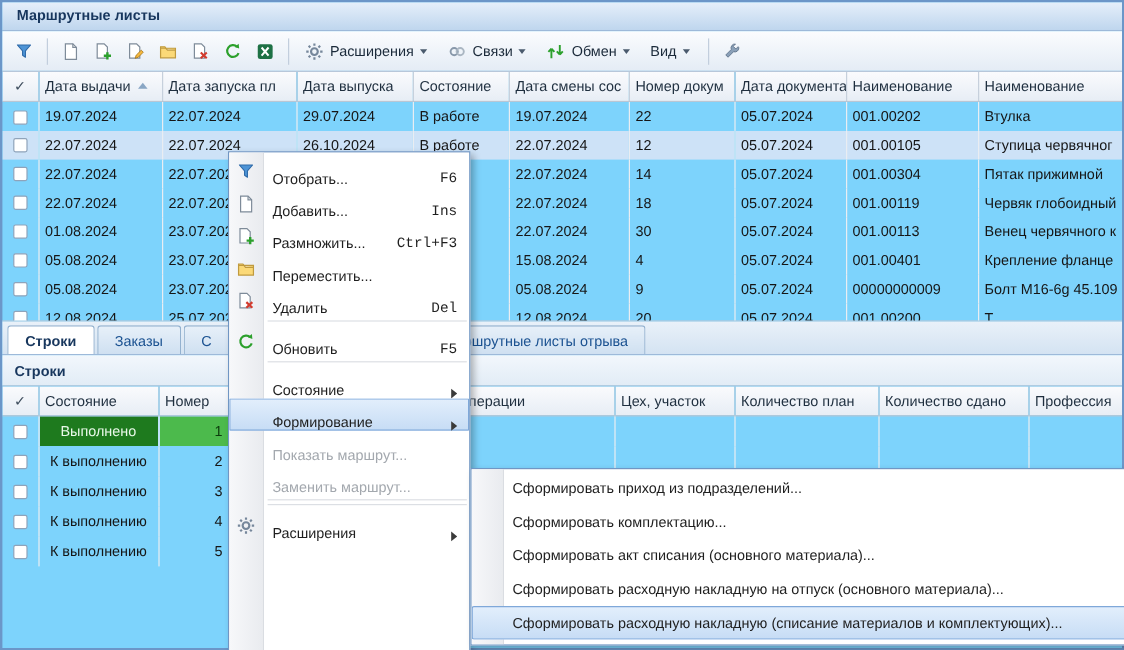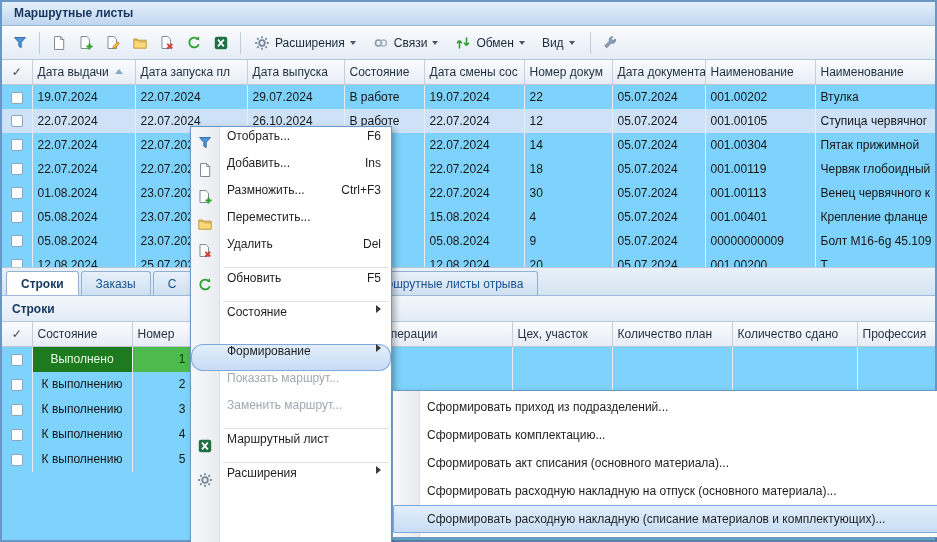--- a/index.html
+++ b/index.html
@@ -65,29 +65,29 @@
   td.num { text-align: right; padding-right: 6px; }
   td.st-done { background: #1e7a1e; color: #e9f9e9; }
   td.num-done { background: #4cba4c; color: #0c3b0c; }
 
   
   .ctx { position: absolute; left: 188px; top: 124px; width: 202px; height: 432px;
     background: #fff; border: 1px solid #7096c4; box-shadow: 3px 3px 6px rgba(0,0,0,.3);
     z-index: 10; padding-top: 2px; overflow: hidden; }
   .ctx::before { content: ""; position: absolute; top: 0; bottom: 0; left: 0; width: 28px;
     background: linear-gradient(90deg, #f7f8fa, #e9ebef); border-right: 1px solid #dadde2; }
-  .mi { position: relative; height: 27px; display: flex; align-items: flex-start;
+  .mi { position: relative; height: 27px; display: flex; align-items: flex-end;
     padding: 0 10px 0 36px; color: #1f1f1f; }
   .mi-ic { position: absolute; left: 6px; top: 50%; transform: translateY(-50%); }
   .mi .lbl { flex: 1; white-space: nowrap; overflow: hidden; }
-  .mi .sc { margin-left: 12px; }
+  .mi .sc { margin-left: 12px; font-family: Liberation Mono, monospace; }
   .mi.bold .lbl, .mi.bold .sc { font-weight: bold; }
   .mi.disabled { color: #a3a8ae; }
   .mi.hl { background: linear-gradient(#e3effc, #c6dcf5);
-    box-shadow: inset 0 0 0 1px #7fa8d9; border-radius: 12px; margin-top: 12px; }
+    box-shadow: inset 0 0 0 1px #7fa8d9; border-radius: 1px; }
   .arrow { width: 0; height: 0; border-top: 4px solid transparent;
     border-bottom: 4px solid transparent; border-left: 5px solid #3a3a3a; margin-left: 8px; }
   .msep { height: 1px; background: #dcdfe4; margin: 3px 2px 3px 32px; position: relative; }
 
   
   .ctx2 { position: absolute; left: 390px; top: 388px; width: 560px; height: 148px;
     background: #fff; border: 1px solid #7096c4; box-shadow: 3px 3px 6px rgba(0,0,0,.3);
     z-index: 11; padding-top: 2px; overflow: hidden; }
   .ctx2::before { content: ""; position: absolute; top: 0; bottom: 0; left: 0; width: 26px;
     background: linear-gradient(90deg, #f7f8fa, #e9ebef); border-right: 1px solid #dadde2; }
@@ -520,29 +520,20 @@
       <span class="lbl">Формирование</span>
         <span class="arrow"></span>
     </div>
     <div class="mi disabled">
       <span class="lbl">Показать маршрут...</span>
     </div>
     <div class="mi disabled">
       <span class="lbl">Заменить маршрут...</span>
     </div>
     <div class="msep"></div>
-    <div class="mi">
-      <span class="mi-ic">
-          <svg viewBox="0 0 16 16">
-            <rect x="1.8" y="1.8" width="12.4" height="12.4" rx="2" fill="#1e7145"></rect>
-            <path d="M5 4.6l5.8 6.8M10.8 4.6L5 11.4" stroke="#fff" stroke-width="1.7"></path>
-          </svg>
-        </span>
-      <span class="lbl">Маршрутный лист</span>
-    </div>
     <div class="msep"></div>
     <div class="mi">
       <span class="mi-ic">
           <svg viewBox="0 0 16 16">
             <circle cx="8" cy="8" r="2.8" fill="none" stroke="#76879b" stroke-width="1.8"></circle>
             <g stroke="#76879b" stroke-width="1.8">
               <path d="M8 1.2v2M8 12.8v2M1.2 8h2M12.8 8h2M3.2 3.2l1.4 1.4M11.4 11.4l1.4 1.4M12.8 3.2l-1.4 1.4M4.6 11.4l-1.4 1.4"></path>
             </g>
           </svg>
         </span>

